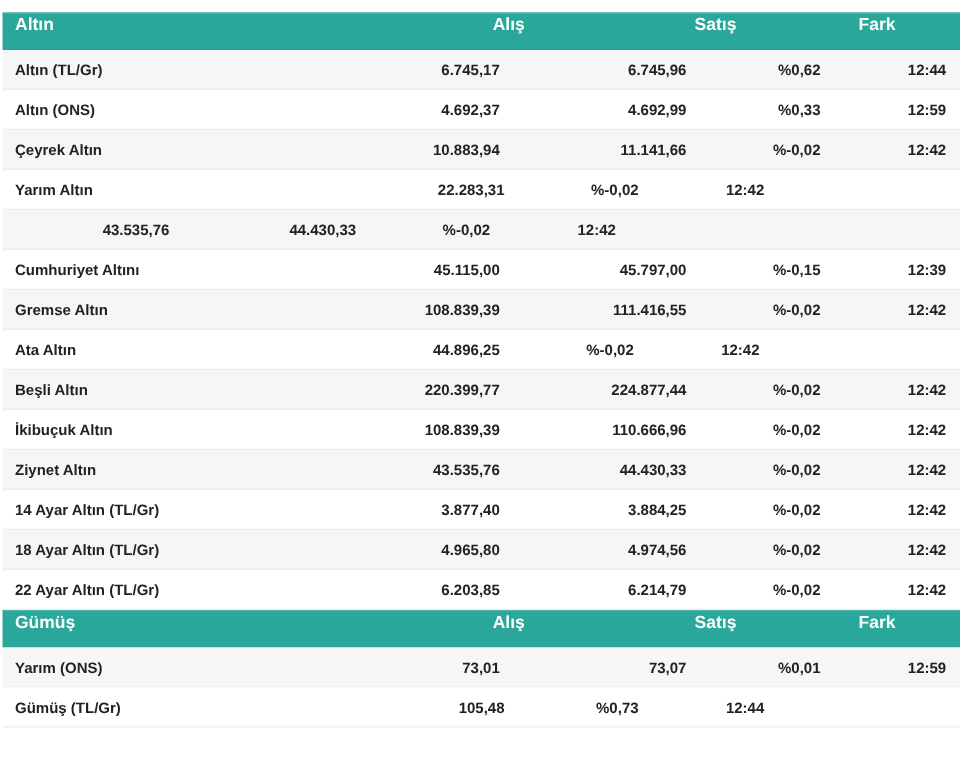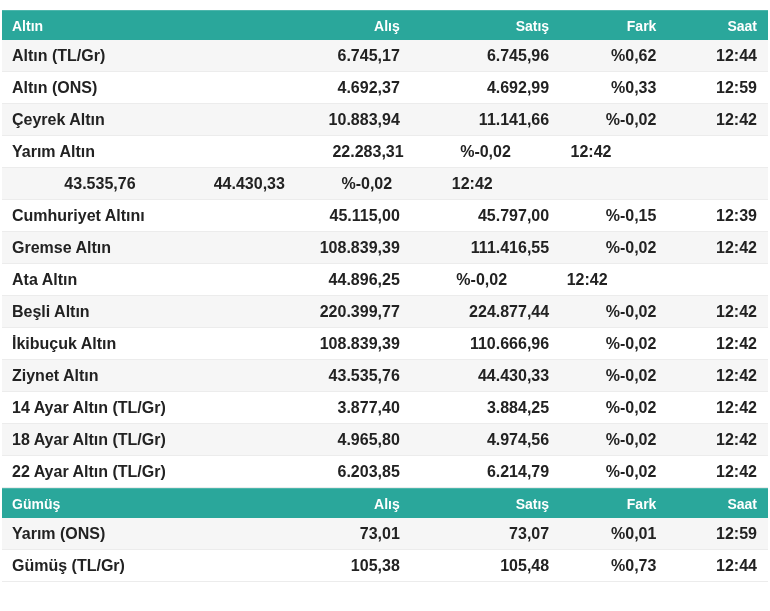--- a/index.html
+++ b/index.html
@@ -17,37 +17,38 @@
     padding: 10px 2px 0 2px;
     box-sizing: border-box;
   }
   .price-table {
     width: 100%;
   }
   .price-table + .price-table {
   }
   .thead {
     display: flex;
-    align-items: center;
+    align-items: flex-start;
     height: 30px;
     background: #2aa79b;
     border-top: 1px solid #4db6ac;
     box-sizing: border-box;
     color: #ffffff;
     font-size: 14px;
     font-weight: 700;
+    gap: 20px;
   }
   .tr {
     display: flex;
     align-items: center;
     height: 31px;
     border-bottom: 1px solid #ececec;
     background: #ffffff;
     color: #222222;
-    font-size: 16px;
+    font-size: 12px;
     font-weight: 700;
   }
   .tr:nth-child(odd) {
     background: #f6f6f6;
   }
   .th, .td {
     box-sizing: border-box;
     white-space: nowrap;
     overflow: hidden;
   }
@@ -184,21 +185,20 @@
     <div class="tbody">
         <div class="tr">
           <div class="td c-name">Yarım (ONS)</div>
           <div class="td c-alis">73,01</div>
           <div class="td c-satis">73,07</div>
           <div class="td c-fark">%0,01</div>
           <div class="td c-saat">12:59</div>
         </div>
         <div class="tr">
           <div class="td c-name">Gümüş (TL/Gr)</div>
-          <div class="td c-alis">105,38</div>
           <div class="td c-satis">105,48</div>
           <div class="td c-fark">%0,73</div>
           <div class="td c-saat">12:44</div>
         </div>
       </div>
   </div>
 
 </div>
 
 </body></html>

